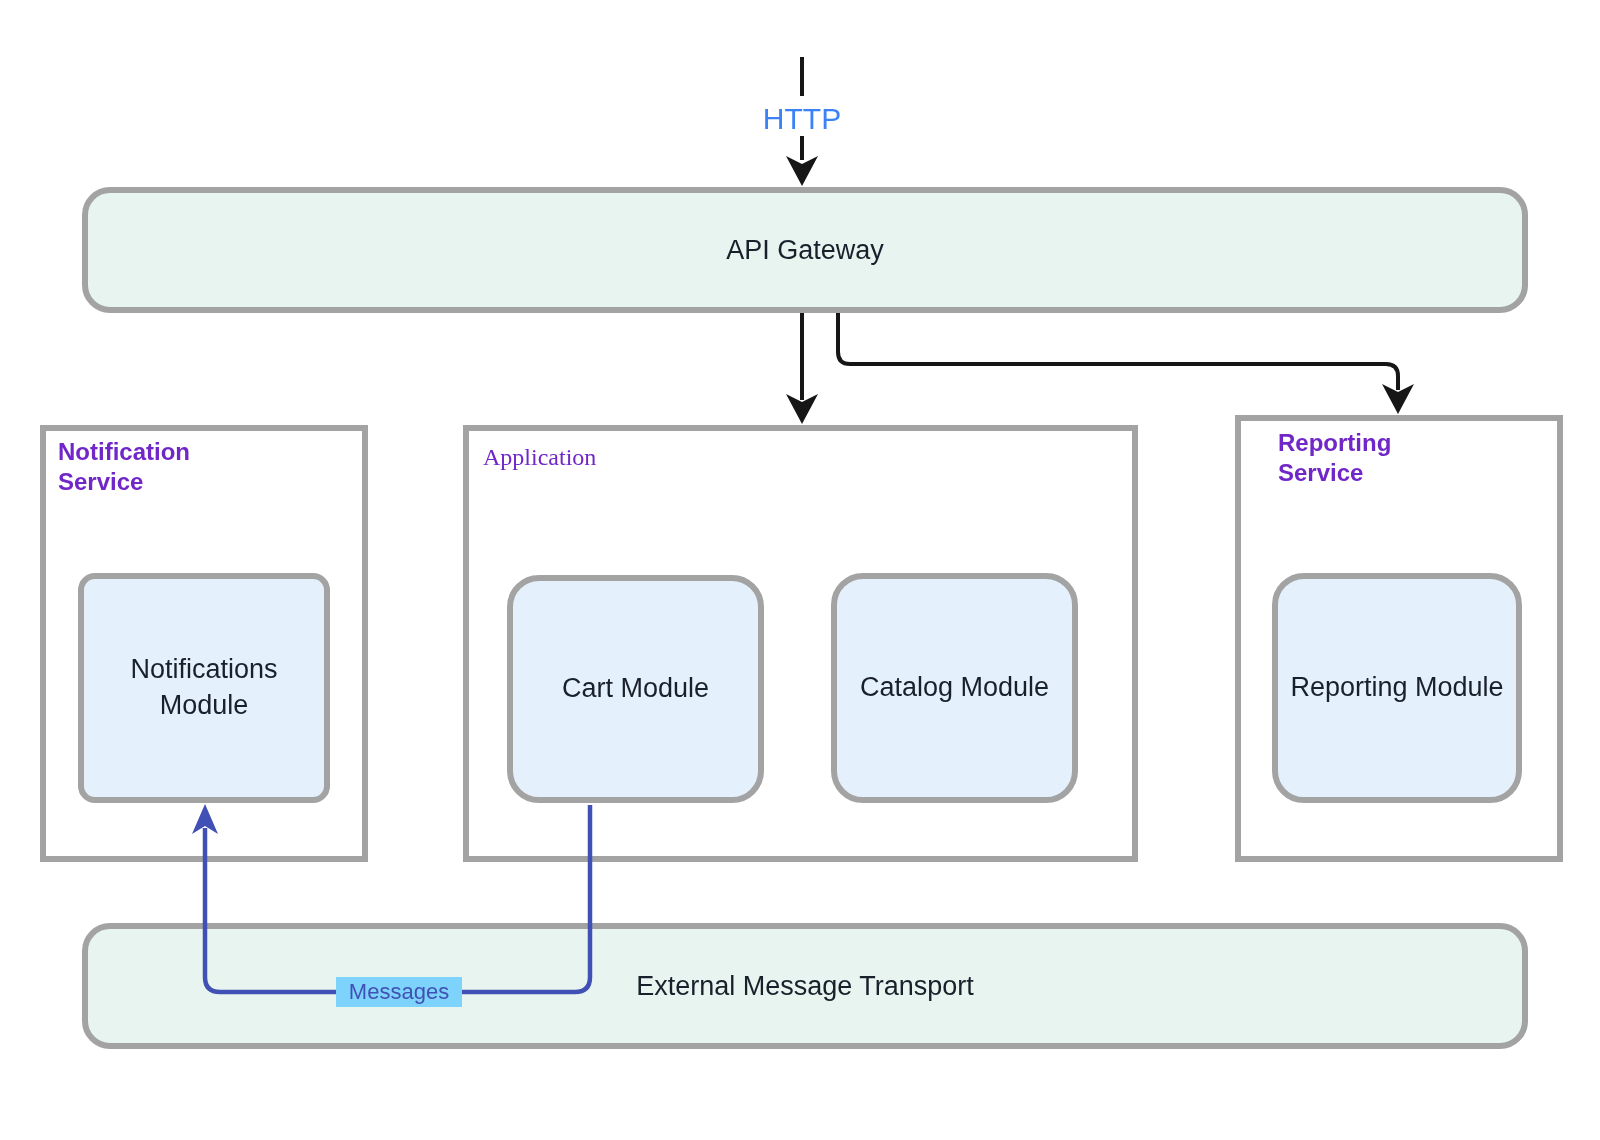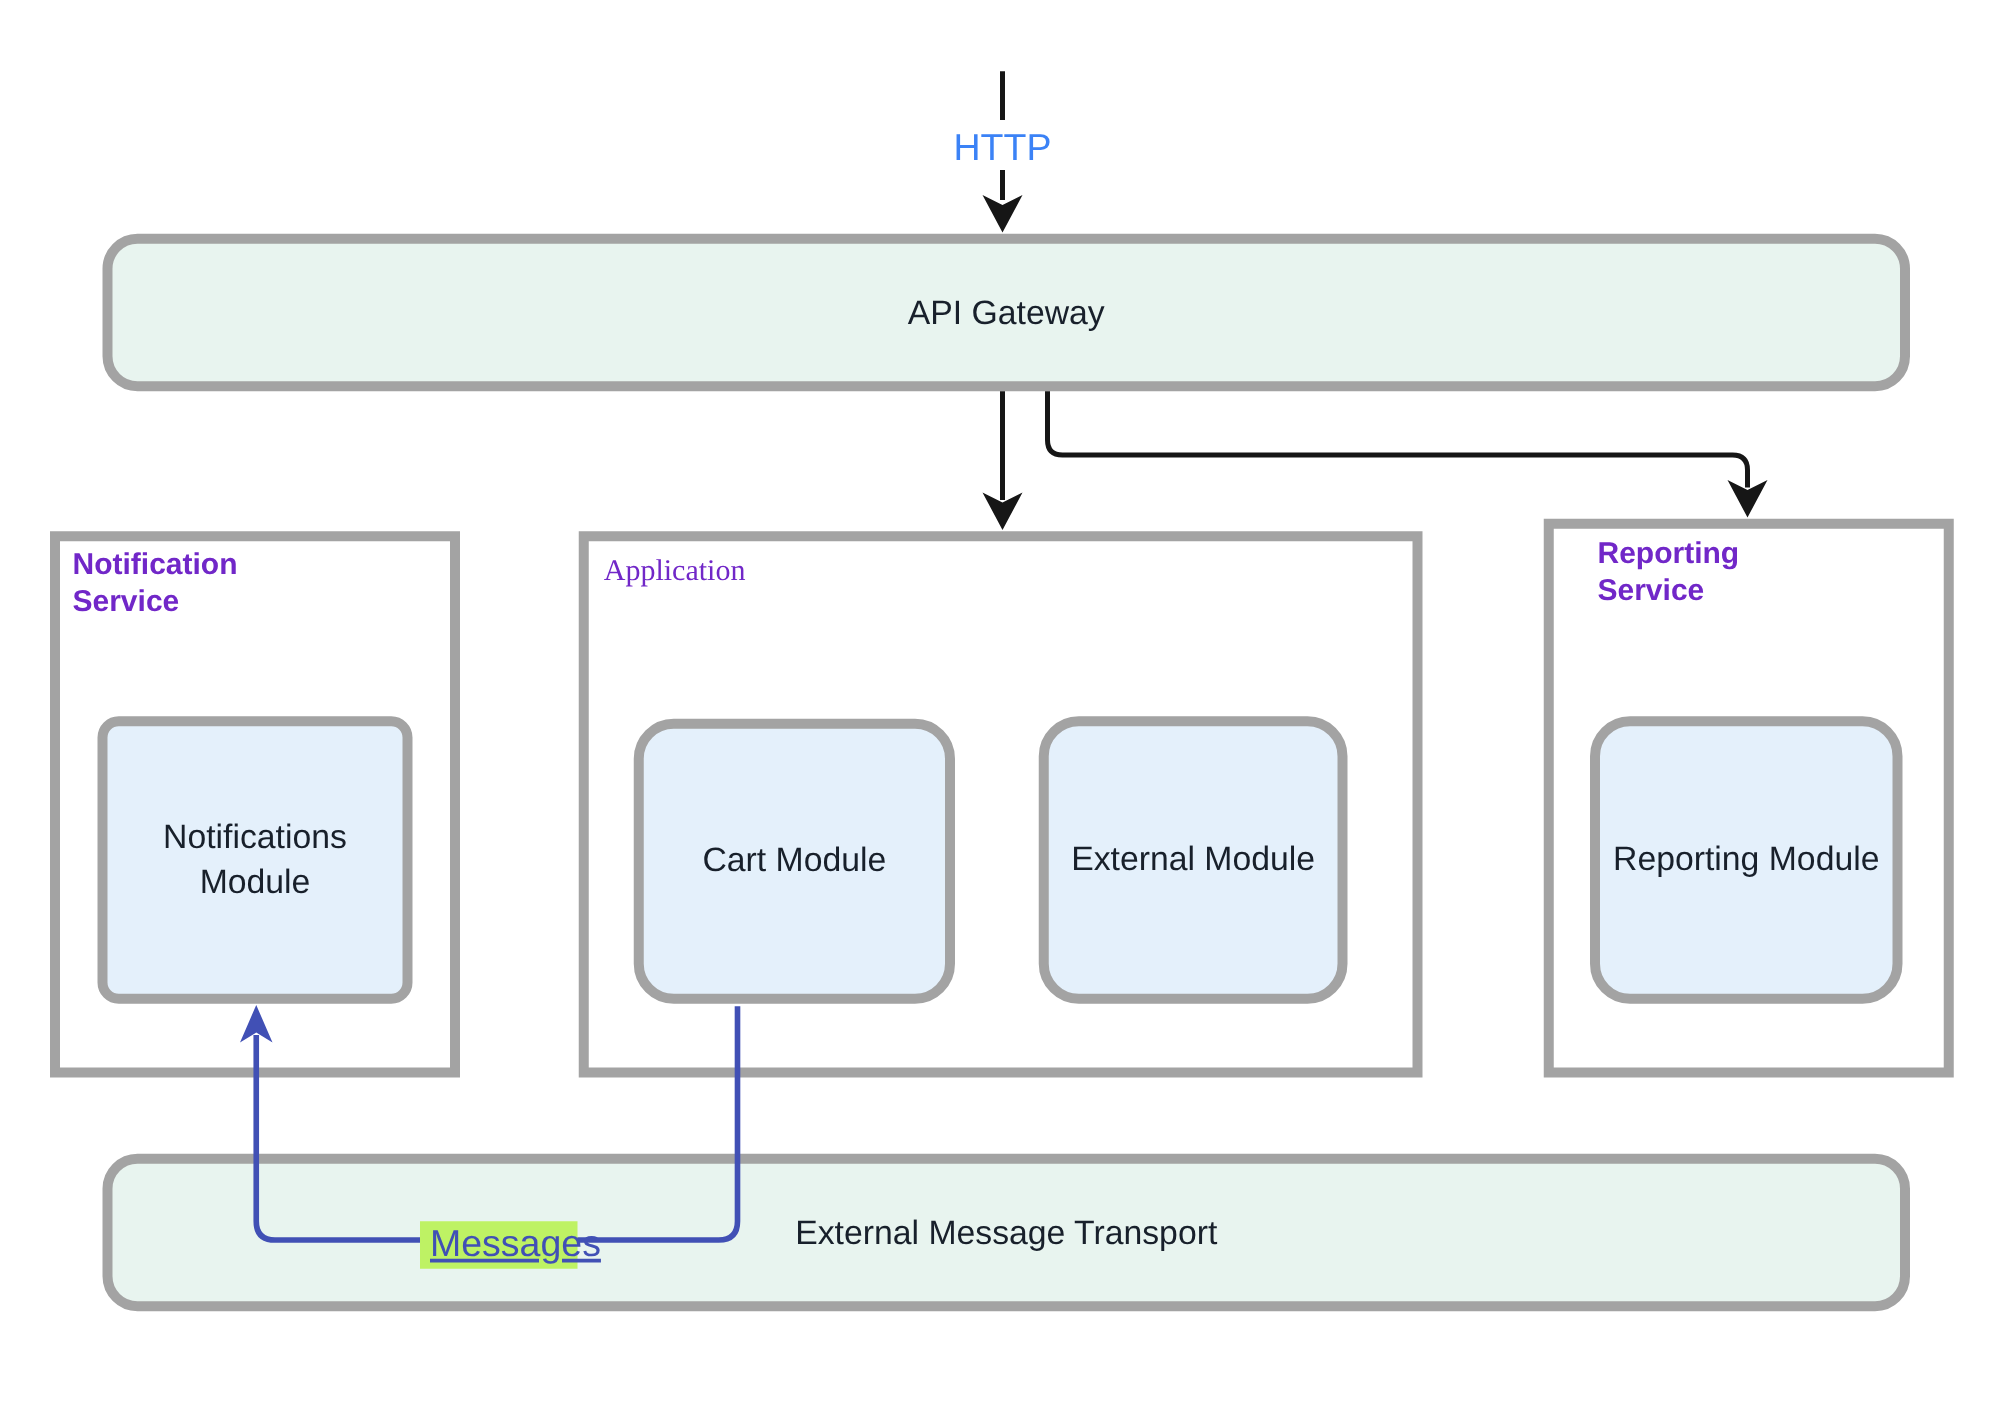--- a/index.html
+++ b/index.html
@@ -18,21 +18,21 @@
   .edges-svg {
     position: absolute;
     left: 0; top: 0;
     width: 1600px; height: 1140px;
     z-index: 3;
     pointer-events: none;
   }
   .node {
     position: absolute;
     box-sizing: border-box;
-    border: 8px solid #a3a3a3;
+    border: 6px solid #a3a3a3;
     display: flex;
     align-items: center;
     justify-content: center;
     text-align: center;
     color: #18202b;
     z-index: 1;
   }
   .bar {
     background: #e8f4ef;
     border-radius: 28px;
@@ -64,24 +64,23 @@
     text-align: center;
     z-index: 4;
   }
   .http-label {
     color: #3b82f6;
     font-size: 30px;
     background: #ffffff;
   }
   .messages-label {
     color: #4150b5;
-    font-size: 30px;
-    background: #bef264;
+    font-size: 22px;
+    background: #7dd3fc;
     padding: 2px 8px;
-    text-decoration: underline;
   }
 </style>
 </head>
 <body>
 
 <div class="canvas">
 
   <div class="node bar" style="left:82px; top:187px; width:1446px; height:126px;">
     <span>API Gateway</span>
   </div>
@@ -97,21 +96,21 @@
 
   <div class="node module" style="left:78px; top:573px; width:252px; height:230px; padding:0 30px;border-radius:17px;">
     <span>Notifications Module</span>
   </div>
 
   <div class="node module" style="left:507px; top:575px; width:257px; height:228px; padding:0 20px;">
     <span>Cart Module</span>
   </div>
 
   <div class="node module" style="left:831px; top:573px; width:247px; height:230px; padding:0 14px;">
-    <span>External Module</span>
+    <span>Catalog Module</span>
   </div>
 
   <div class="node module" style="left:1272px; top:573px; width:250px; height:230px; padding:0 8px;">
     <span>Reporting Module</span>
   </div>
 
   <div class="node bar" style="left:82px; top:923px; width:1446px; height:126px;">
     <span>External Message Transport</span>
   </div>
 

